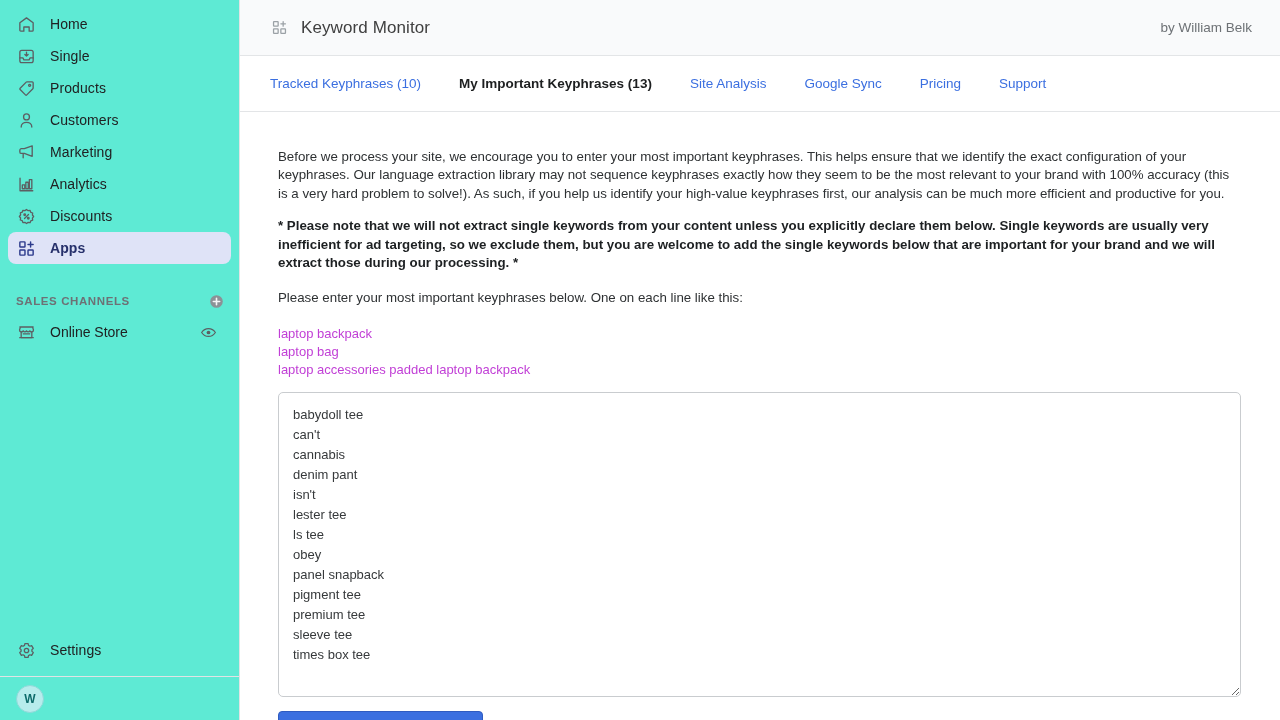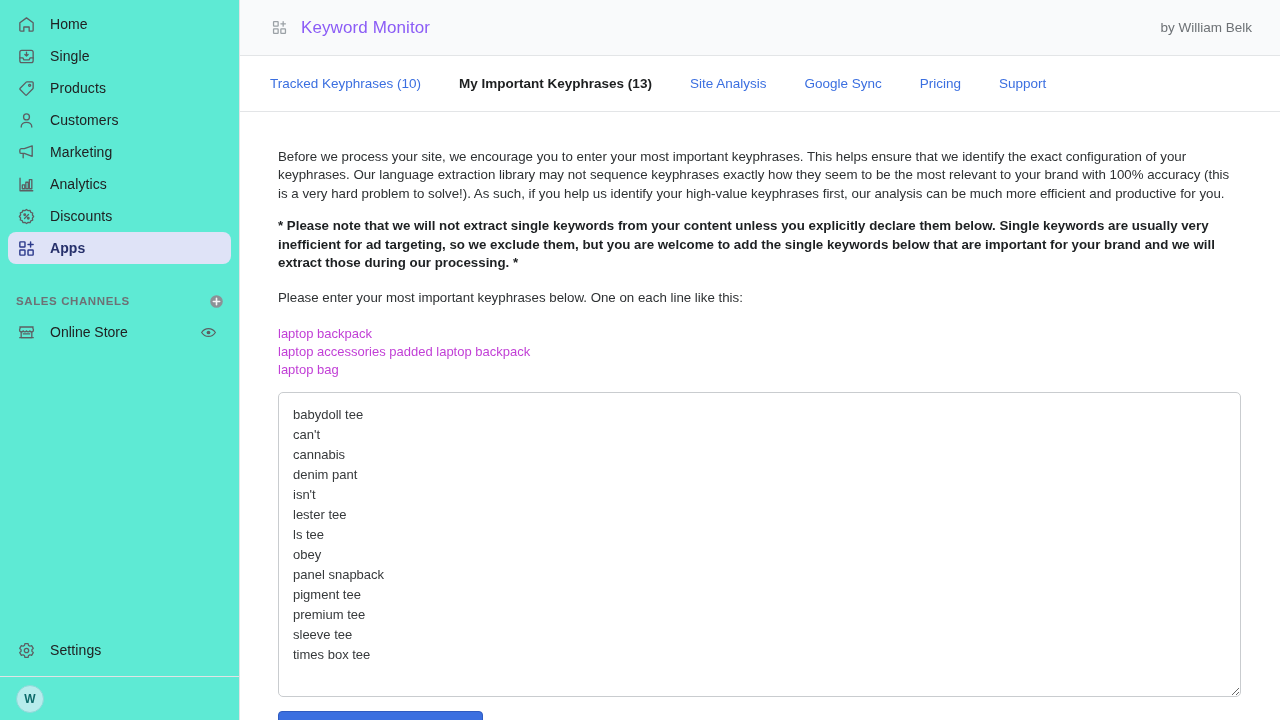--- a/index.html
+++ b/index.html
@@ -75,21 +75,21 @@
   #main { flex: 1; height: 720px; display: flex; flex-direction: column; background:#ffffff; overflow:hidden; }
 
   .app-header {
     height: 56px; flex: 0 0 56px;
     background: #f9fafb;
     border-bottom: 1px solid #e3e5e7;
     display: flex; align-items: center;
     padding: 0 28px 0 30px;
   }
   .app-header .h-ico { width:18px; height:18px; margin-right:13px; display:flex; align-items:center; justify-content:center; }
-  .app-header .h-title { font-size: 17px; color: #8b5cf6; letter-spacing: .1px; }
+  .app-header .h-title { font-size: 17px; color: #404040; letter-spacing: .1px; }
   .app-header .h-author { margin-left: auto; font-size: 13.5px; color: #6d7175; }
 
   .tabbar {
     height: 56px; flex: 0 0 56px;
     background: #ffffff;
     border-bottom: 1px solid #e3e5e7;
     display: flex; align-items: center;
     padding: 0 30px;
     gap: 0px;
     text-align: center;
@@ -302,22 +302,22 @@
     </nav>
 
     <div class="content">
 
       <p class="para lead">Before we process your site, we encourage you to enter your most important keyphrases. This helps ensure that we identify the exact configuration of your keyphrases. Our language extraction library may not sequence keyphrases exactly how they seem to be the most relevant to your brand with 100% accuracy (this is a very hard problem to solve!). As such, if you help us identify your high-value keyphrases first, our analysis can be much more efficient and productive for you.</p>
       <p class="para bold">* Please note that we will not extract single keywords from your content unless you explicitly declare them below. Single keywords are usually very inefficient for ad targeting, so we exclude them, but you are welcome to add the single keywords below that are important for your brand and we will extract those during our processing. *</p>
       <p class="para">Please enter your most important keyphrases below. One on each line like this:</p>
 
       <div class="examples">
         <div class="ex-line">laptop backpack</div>
+        <div class="ex-line">laptop bag</div>
         <div class="ex-line">laptop accessories padded laptop backpack</div>
-        <div class="ex-line">laptop bag</div>
       </div>
 
       <div class="ta-wrap">
         <textarea class="keyphrases" spellcheck="false" placeholder="Enter one keyphrase per line" style="">babydoll tee
 can't
 cannabis
 denim pant
 isn't
 lester tee
 ls tee

